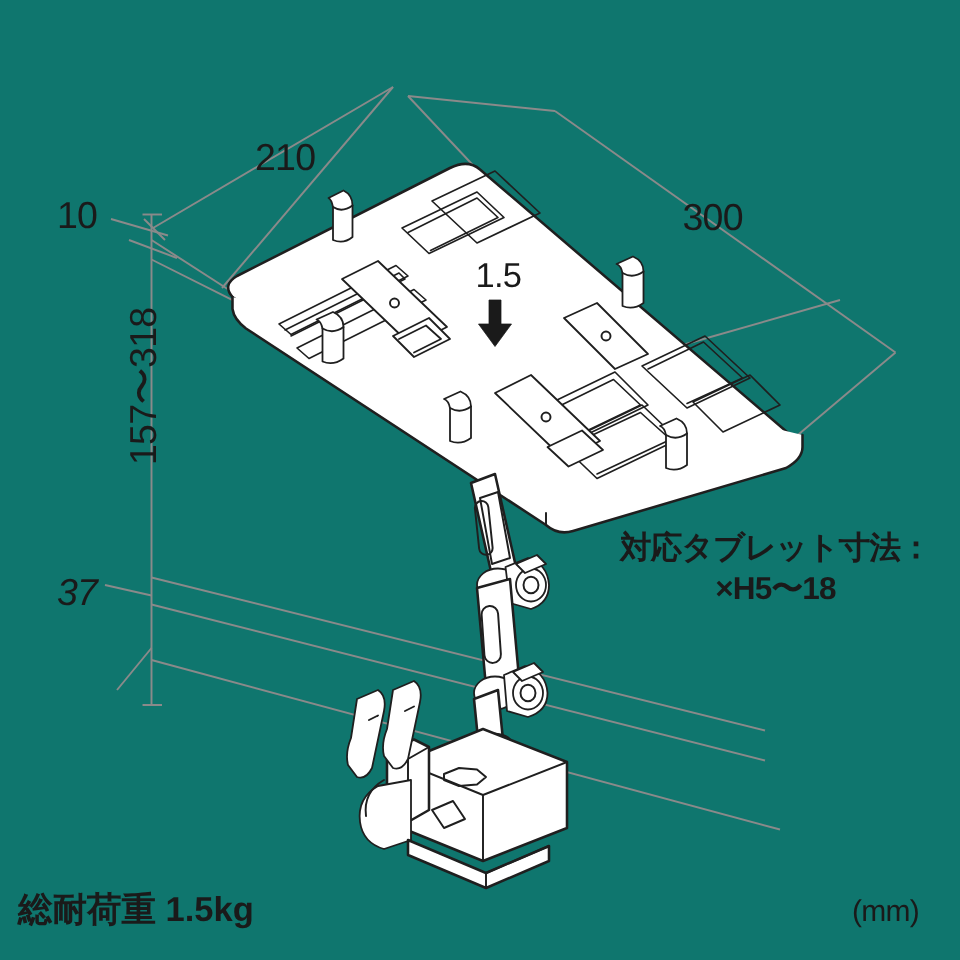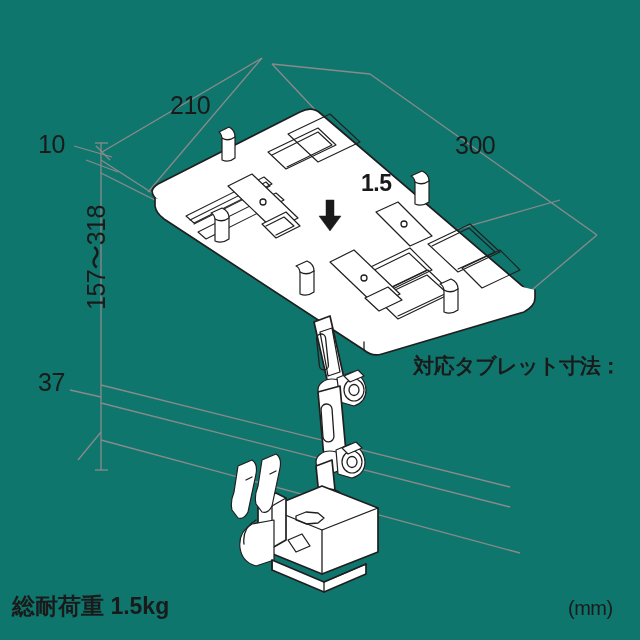--- a/index.html
+++ b/index.html
@@ -38,23 +38,22 @@
     transform: rotate(-90deg);
     transform-origin: left top;
   }
   .spec-line {
     font-size: 21px;
     letter-spacing: -0.5px;
     text-align: center;
   }
   .bold-small {
     font-size: 21px;
-    font-weight: bold;
-    letter-spacing: -0.5px;
-    margin-left: 44px;
+    font-weight: normal;
+    letter-spacing: -0.5px;
   }
   .foot-bold {
     font-size: 23px;
     font-weight: bold;
     letter-spacing: 0px;
   }
   .foot-unit {
     font-size: 20px;
     letter-spacing: -0.5px;
   }
@@ -279,26 +278,27 @@
   </svg>
 
   <div class="lbl dim-num" style="left:170px; top:93px;">210</div>
 
   <div class="lbl dim-num" style="left:455px; top:133px;">300</div>
 
   <div class="lbl dim-num" style="left:38px; top:132px;">10</div>
 
   <div class="lbl dim-num-vert" style="left:84px; top:310px;">157〜318</div>
 
-  <div class="lbl dim-num" style="left:38px; top:370px;">37</div>
+  <div class="lbl dim-num" style="left:38px; top:383px;font-style:italic;">37</div>
 
 
   <div class="lbl bold-small" style="left:317px; top:172px; font-size:23px;">1.5</div>
 
   <div class="spec-block" style="left:398px; top:352px; width:238px;">
     <div class="spec-line">対応タブレット寸法：</div>
+    <div class="spec-line">×H5〜18</div>
   </div>
 
   <div class="lbl foot-bold" style="left:12px; top:595px;">総耐荷重 1.5kg</div>
 
   <div class="lbl foot-unit" style="left:568px; top:598px;">(mm)</div>
 
 </div>
 
 </body></html>

